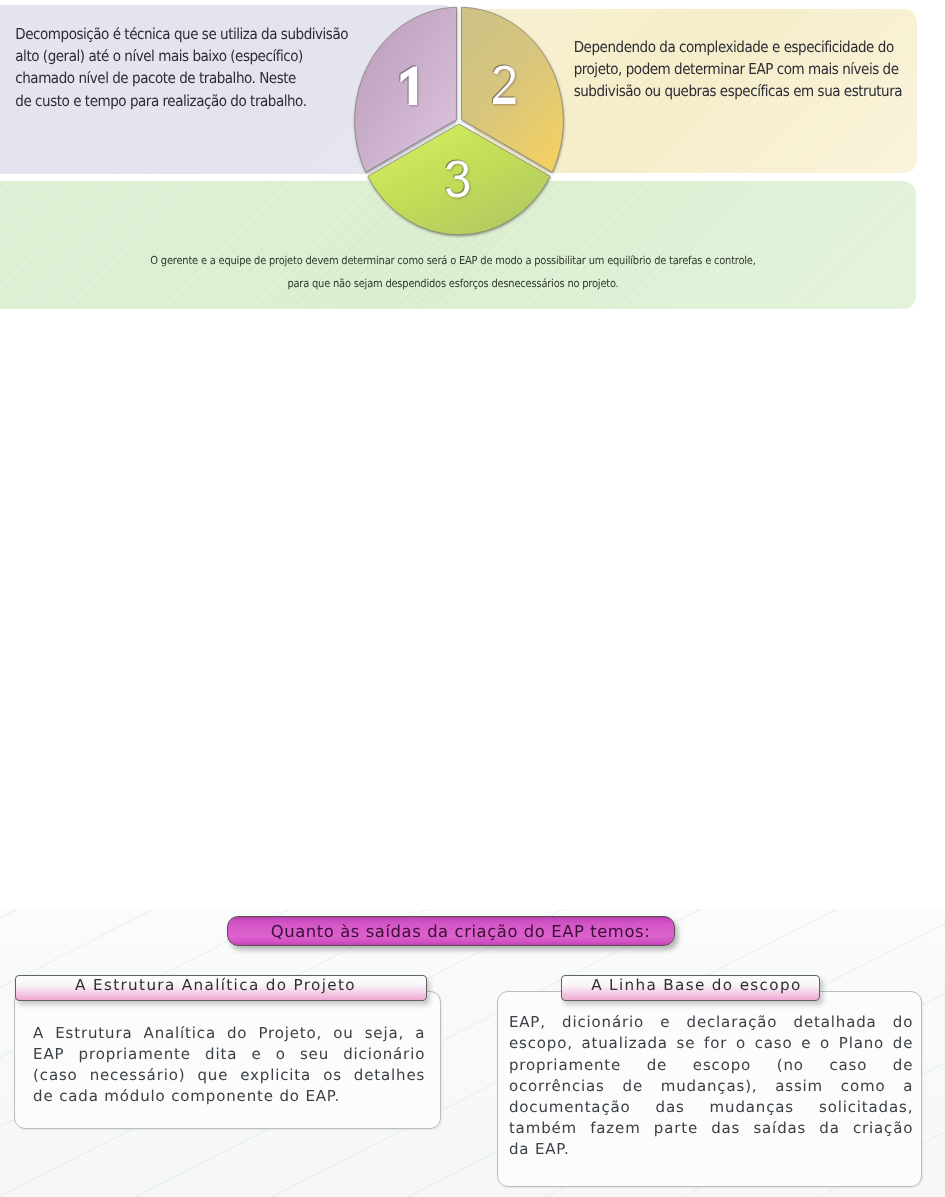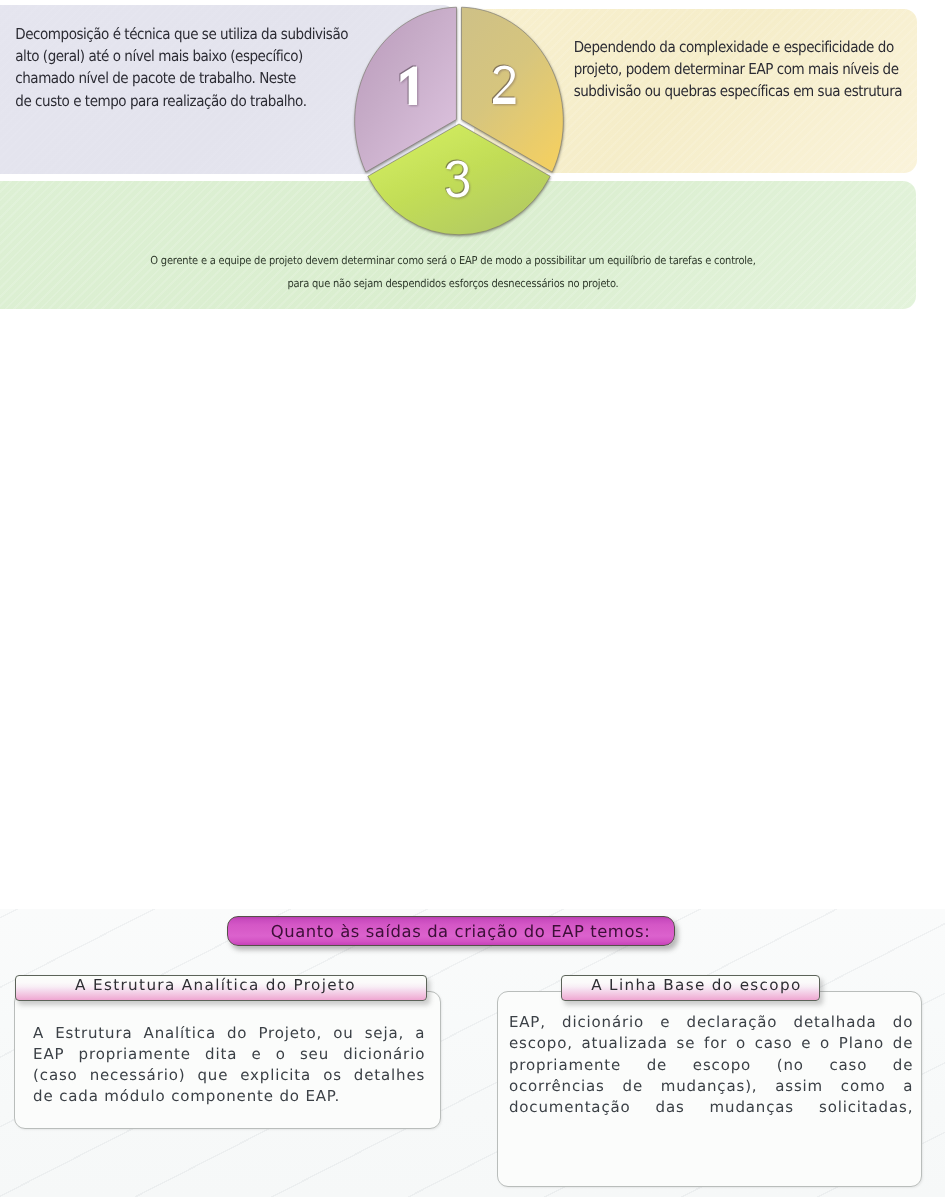--- a/index.html
+++ b/index.html
@@ -184,15 +184,17 @@
   <div class="card" id="cardRight"></div>
   <div class="cardPill" id="pillRight">
     <span>A Linha Base do escopo</span>
   </div>
   <div class="cardBody" id="bodyRight">
       <span class="jl">EAP, dicionário e declaração detalhada do</span>
       <span class="jl">escopo, atualizada se for o caso e o Plano de</span>
       <span class="jl">propriamente de escopo (no caso de</span>
       <span class="jl">ocorrências de mudanças), assim como a</span>
       <span class="jl">documentação das mudanças solicitadas,</span>
+      <span class="jl">também fazem parte das saídas da criação</span>
+      <span class="jl last">da EAP.</span>
     </div>
 
 </div>
 
 </body></html>

